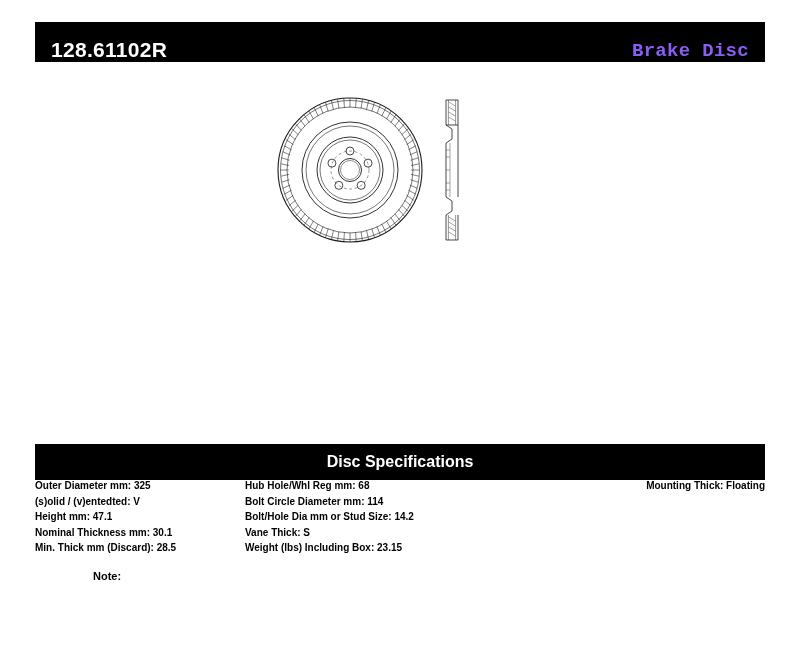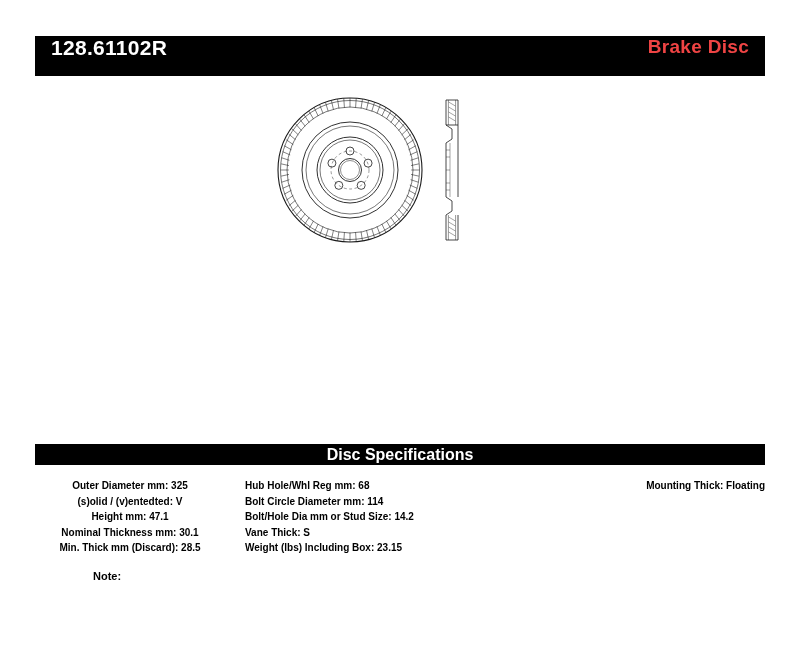--- a/index.html
+++ b/index.html
@@ -13,62 +13,63 @@
     font-family: "Liberation Sans", sans-serif;
     color: #000000;
     position: relative;
     overflow: hidden;
   }
 
   
   .header-bar {
     position: absolute;
     left: 35px;
-    top: 36px;
+    top: 22px;
     width: 730px;
     height: 40px;
     background: #000000;
     display: flex;
-    align-items: flex-start;
+    align-items: flex-end;
     justify-content: space-between;
     box-sizing: border-box;
     padding: 0 16px;
   }
   .part-number {
     color: #ffffff;
     font-size: 21px;
     font-weight: bold;
     letter-spacing: 0.3px;
   }
   .product-type {
-    color: #ef4444;
+    color: #8b5cf6;
     font-size: 19px;
     font-weight: bold;
     letter-spacing: 0.3px;
+    font-family: Liberation Mono, monospace;
   }
 
   
   .drawing-area {
     position: absolute;
     left: 260px;
     top: 95px;
     width: 260px;
     height: 180px;
   }
   .drawing-area svg {
     display: block;
   }
 
   
   .spec-title-bar {
     position: absolute;
     left: 35px;
     top: 444px;
     width: 730px;
-    height: 21px;
+    height: 36px;
     background: #000000;
     display: flex;
     align-items: center;
     justify-content: center;
   }
   .spec-title {
     color: #ffffff;
     font-size: 16px;
     font-weight: bold;
   }
@@ -83,21 +84,21 @@
   .col {
     position: absolute;
     font-size: 10px;
     font-weight: bold;
     line-height: 15.5px;
   }
   .col-left {
     left: 0;
     top: 0;
     width: 190px;
-    text-align: center;
+    text-align: left;
   }
   .col-mid {
     left: 210px;
     top: 0;
     width: 250px;
     text-align: left;
   }
   .col-right {
     left: 480px;
     top: 0;

